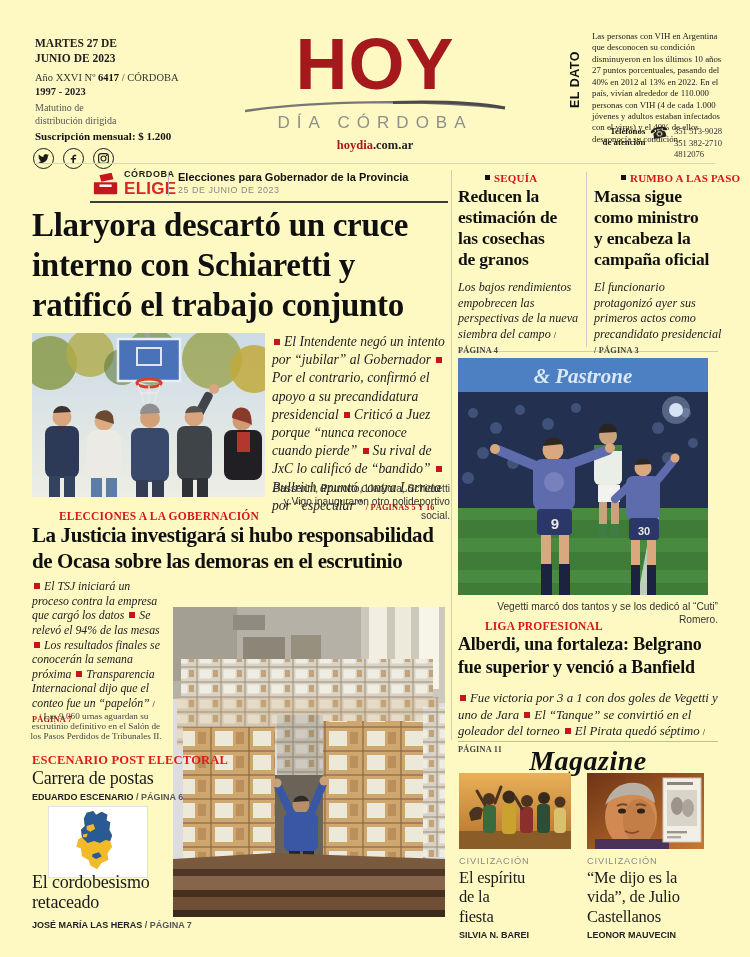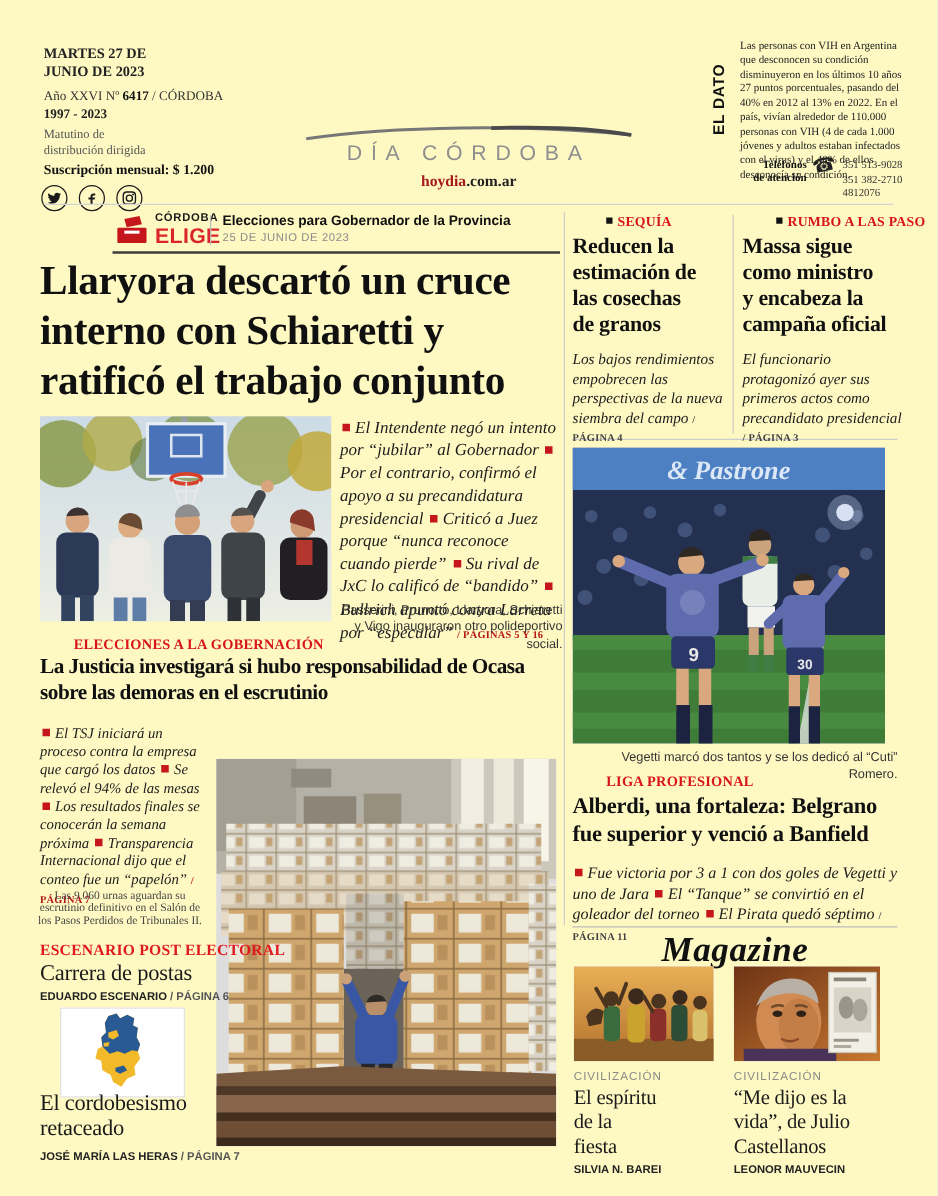--- a/index.html
+++ b/index.html
@@ -52,21 +52,21 @@
   .deck { font-style:italic; color:#1c1c1c; }
   .sq { display:inline-block; width:6px; height:6px; background:#c5161d; margin:0 4px 1px 2px; }
   .pref { font-style:normal; font-weight:bold; font-size:8.3px; color:#b5151a; letter-spacing:.2px; }
   .pref-dark { color:#444; }
   .caption { font-family:"Liberation Sans",sans-serif; font-size:10.2px; color:#333; line-height:1.3;text-align:right; }
 
   .deck1 { left:272px; top:333px; width:178px; font-size:13.6px; line-height:1.34; }
   .cap1 { left:272px; top:482px; width:178px; }
 
   .kicker2 { left:32px; top:510px; }
-  .hl2 { left:32px; top:523px; width:420px; font-size:17px; line-height:1.22; letter-spacing:-.4px; }
+  .hl2 { left:32px; top:523px; width:420px; font-size:21px; line-height:1.22; letter-spacing:-.4px; }
   .deck2 { left:32px; top:579px; width:132px; font-size:11.8px; line-height:1.24; }
   .cap2 { left:28px; top:711px; width:136px; font-size:9.2px; text-align:center; color:#444; }
 
   .op-kicker { font-weight:bold; color:#e01a1c; font-size:12.5px; letter-spacing:.2px; }
   .op1-k { left:32px; top:753px; }
   .op-title { font-size:18px; color:#1a1a1a; letter-spacing:-.2px; white-space:pre-line; line-height:1.12; }
   .op1-t { left:32px; top:768px; width:150px; }
   .byline { font-family:"Liberation Sans",sans-serif; font-size:9px; font-weight:bold; color:#222; }
   .byline .pg { color:#555; }
   .op1-b { left:32px; top:792px; }
@@ -136,20 +136,21 @@
     </span>
     <span class="soc">
       <svg width="13" height="13" viewBox="0 0 24 24" fill="none" stroke="#1a1a1a" stroke-width="2">
           <rect x="3" y="3" width="18" height="18" rx="5"></rect>
           <circle cx="12" cy="12" r="4.5"></circle>
           <circle cx="17.5" cy="6.5" r="1.4" fill="#1a1a1a" stroke="none"></circle>
         </svg>
     </span>
   </div>
 
+  <div class="abs logo">HOY</div>
   <svg class="abs swoosh" width="264" height="16" viewBox="0 0 264 16">
     <path d="M2,13 C70,3 180,1 262,10" fill="none" stroke="#777" stroke-width="2.4"></path>
     <path d="M150,4.5 C200,3 235,5 262,10" fill="none" stroke="#4a4a4a" stroke-width="3"></path>
   </svg>
   <div class="abs logo-sub">DÍA CÓRDOBA</div>
   <div class="abs website"><span class="wb">hoydia</span><span class="wr">.com.ar</span></div>
 
   <div class="abs eldato-label">EL DATO</div>
   <div class="abs eldato-text">Las personas con VIH en Argentina que desconocen su condición disminuyeron en los últimos 10 años 27 puntos porcentuales, pasando del 40% en 2012 al 13% en 2022. En el país, vivían alrededor de 110.000 personas con VIH (4 de cada 1.000 jóvenes y adultos estaban infectados con el virus) y el 40% de ellos desconocía su condición.</div>
   <div class="abs phones">

